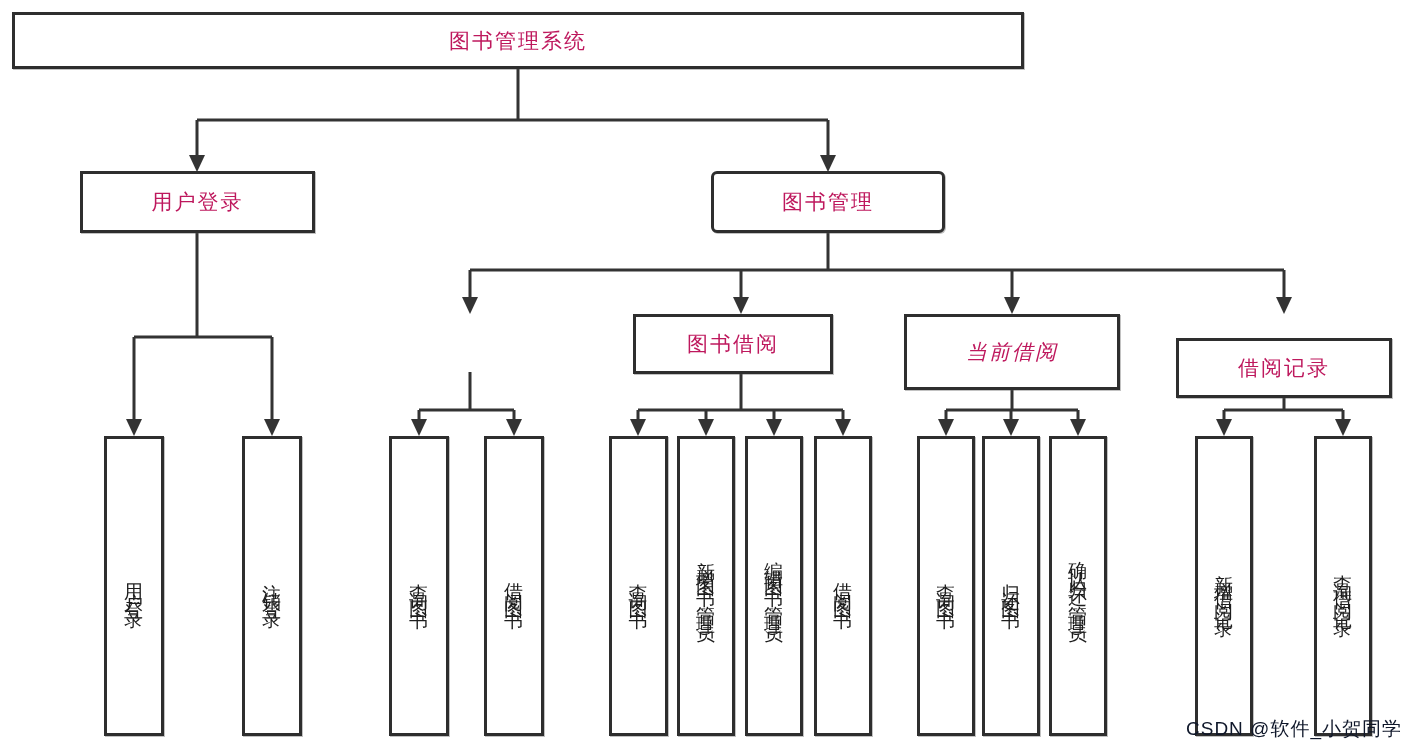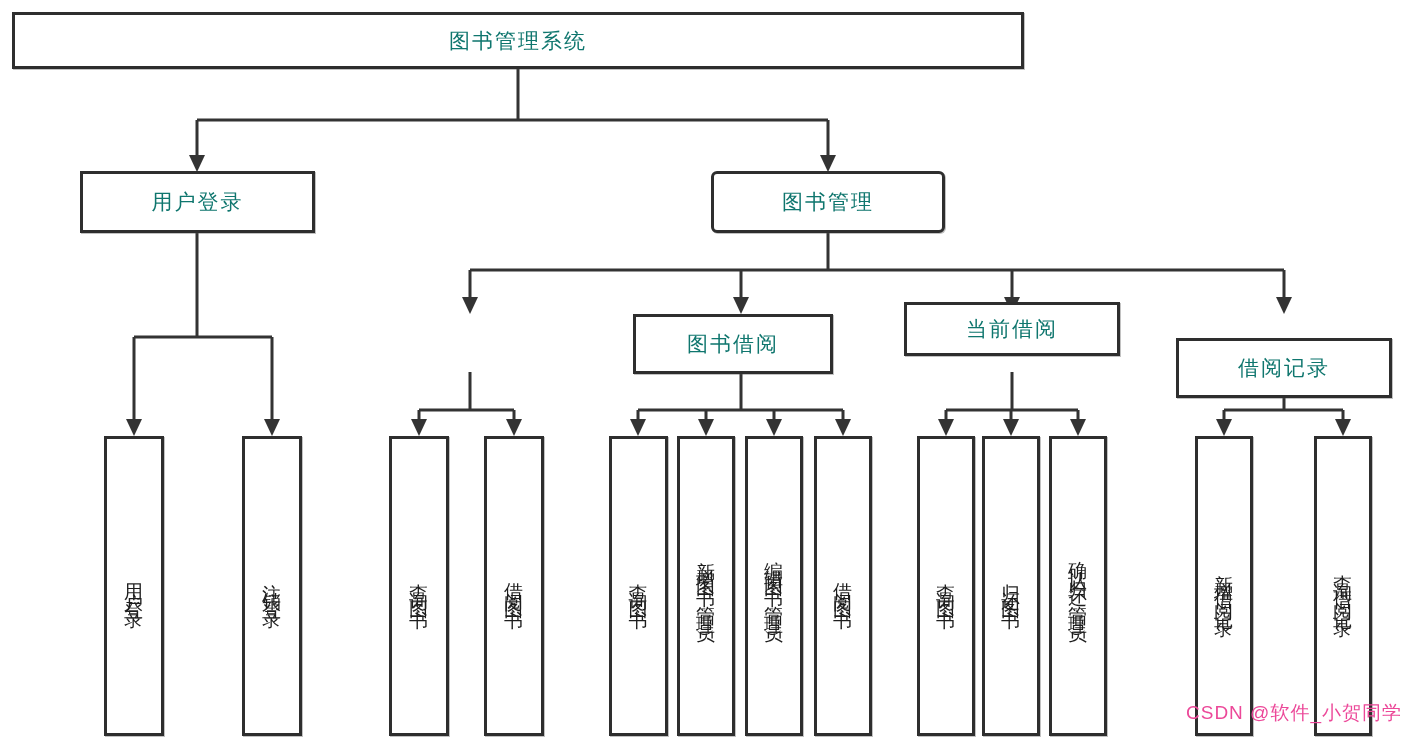--- a/index.html
+++ b/index.html
@@ -26,21 +26,21 @@
   .hbox {
     position: absolute;
     box-sizing: border-box;
     border: 3px solid #2e2e2e;
     background: #ffffff;
     display: flex;
     align-items: center;
     justify-content: center;
     font-size: 21px;
     letter-spacing: 2px;
-    color: #0f766e;
+    color: #be185d;
     box-shadow: 1px 1px 0 rgba(80,80,80,0.35);
   }
   .vbox {
     position: absolute;
     box-sizing: border-box;
     border: 3px solid #2e2e2e;
     background: #ffffff;
     top: 436px;
     height: 300px;
     display: flex;
@@ -53,23 +53,23 @@
     text-orientation: mixed;
     font-size: 19px;
     letter-spacing: 9px;
     line-height: 1;
     color: #1d1d1d;
     white-space: nowrap;
   }
   #watermark {
     position: absolute;
     left: 1186px;
-    top: 700px;
+    top: 716px;
     font-size: 19px;
-    color: #ec4899;
+    color: #0f172a;
     letter-spacing: 1px;
     white-space: nowrap;
   }
 </style>
 </head>
 <body>
 
 <div id="canvas">
 
   <svg id="connectors" viewBox="0 0 1405 747" xmlns="http://www.w3.org/2000/svg">
@@ -111,21 +111,21 @@
       <polygon points="1335,419 1351,419 1343,436"></polygon>
     </g>
   </svg>
 
   <div class="hbox" style="left:12px; top:12px; width:1012px; height:57px;">图书管理系统</div>
 
   <div class="hbox" style="left:80px; top:171px; width:235px; height:62px;">用户登录</div>
   <div class="hbox" style="left:711px; top:171px; width:234px; height:62px;border-radius:6px;">图书管理</div>
 
   <div class="hbox" style="left:633px; top:314px; width:200px; height:60px;">图书借阅</div>
-  <div class="hbox" style="left:904px; top:302px; width:216px; height:54px;">当前借阅</div>
+  <div class="hbox" style="left:904px; top:314px; width:216px; height:76px;font-style:italic;">当前借阅</div>
   <div class="hbox" style="left:1176px; top:314px; width:216px; height:60px;margin-top:24px;">借阅记录</div>
 
   <div class="vbox" style="left:104px; width:60px;">
     <span class="vtext">用户登录</span>
   </div>
   <div class="vbox" style="left:242px; width:60px;">
     <span class="vtext">注销登录</span>
   </div>
 
   <div class="vbox" style="left:389px; width:60px;">

